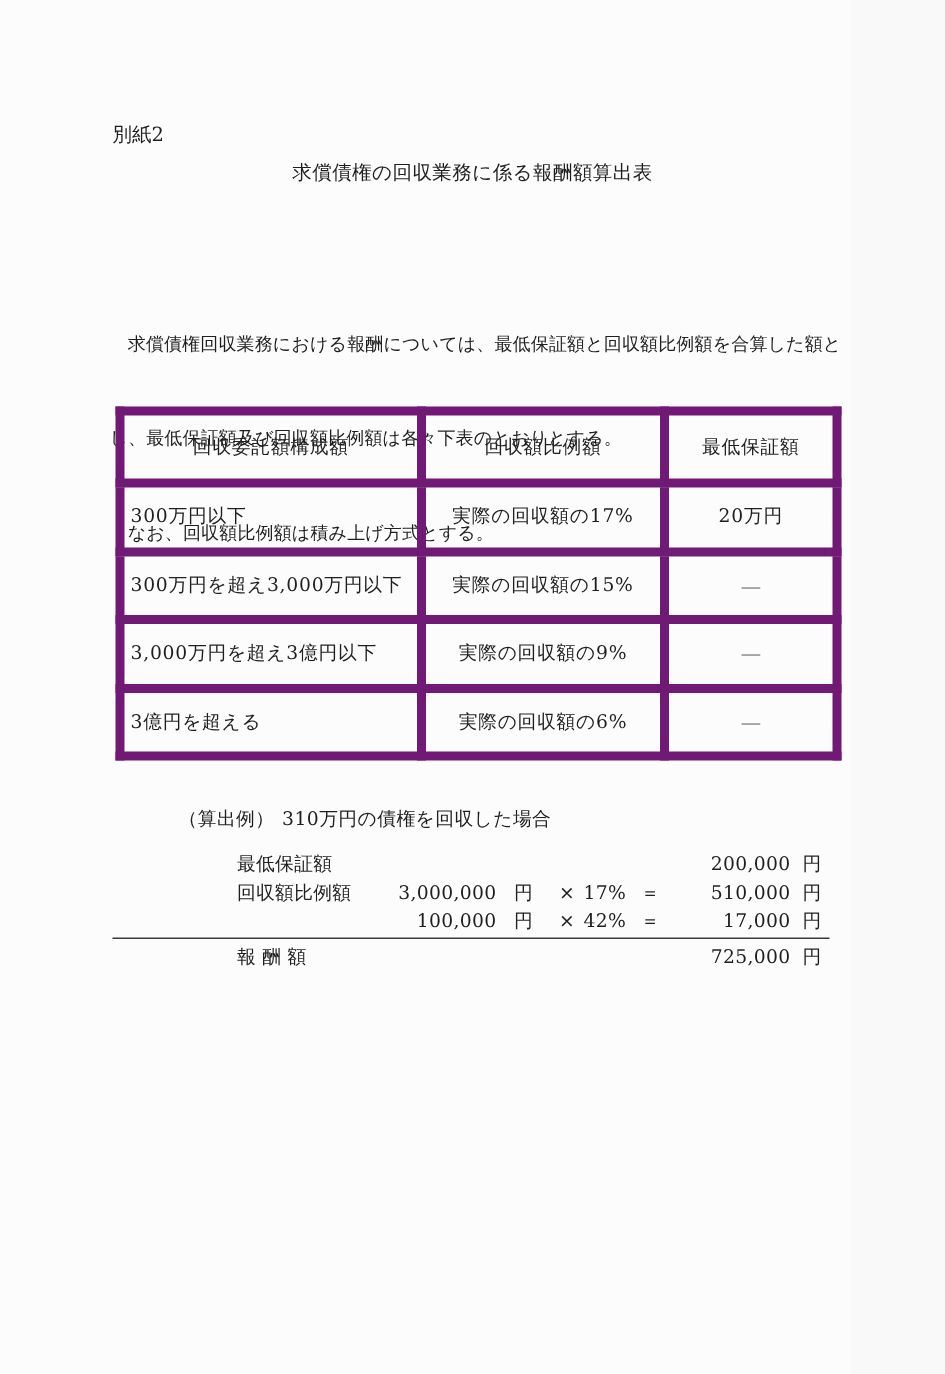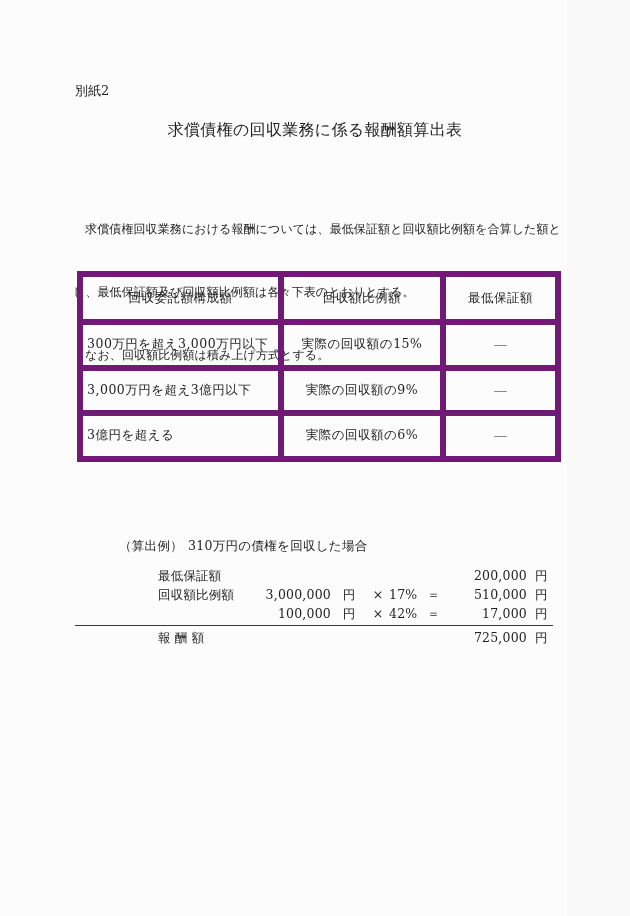--- a/index.html
+++ b/index.html
@@ -13,22 +13,22 @@
     position: relative;
     width: 567px; height: 916px;
     background: #fcfcfc;
     overflow: hidden;
   }
   .tag {
     position: absolute; left: 75px; top: 84px;
     font-size: 13px; line-height: 1;
   }
   .title {
-    position: absolute; left: 0; top: 120px; width: 630px;
-    text-align: center; font-size: 16px; line-height: 1.2;
+    position: absolute; left: 0; top: 108px; width: 630px;
+    text-align: center; font-size: 13px; line-height: 1.2;
     letter-spacing: 0.3px;
   }
   .intro {
     position: absolute; left: 73px; top: 177px; width: 540px;
     font-size: 12px; line-height: 21px;
     letter-spacing: 0.1px; white-space: pre;
   }
   table.fee-table {
     position: absolute; left: 77px; top: 271px;
     width: 478px;
@@ -100,20 +100,25 @@
     </colgroup>
     <thead>
       <tr>
         <th>回収委託額構成額</th>
         <th>回収額比例額</th>
         <th>最低保証額</th>
       </tr>
     </thead>
     <tbody>
       <tr>
+        <td class="cell-range">300万円以下</td>
+        <td class="cell-rate">実際の回収額の17%</td>
+        <td class="cell-min">20万円</td>
+      </tr>
+      <tr>
         <td class="cell-range">300万円を超え3,000万円以下</td>
         <td class="cell-rate">実際の回収額の15%</td>
         <td class="cell-min is-dash">―</td>
       </tr>
       <tr>
         <td class="cell-range">3,000万円を超え3億円以下</td>
         <td class="cell-rate">実際の回収額の9%</td>
         <td class="cell-min is-dash">―</td>
       </tr>
       <tr>

